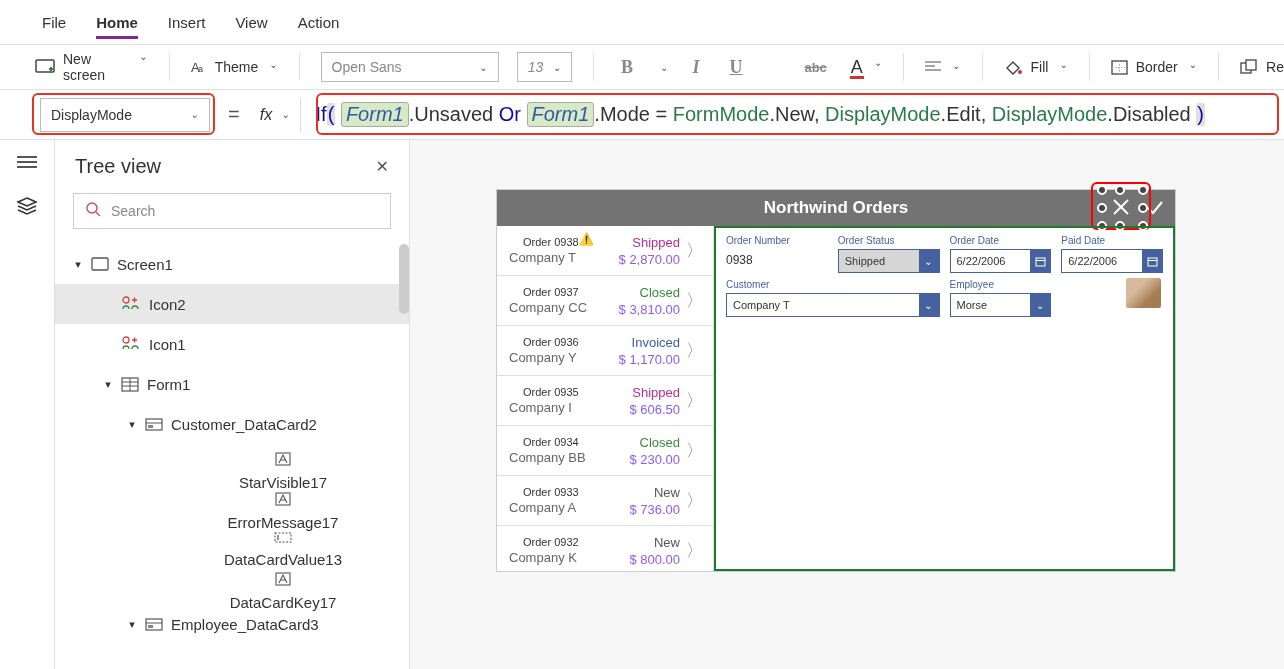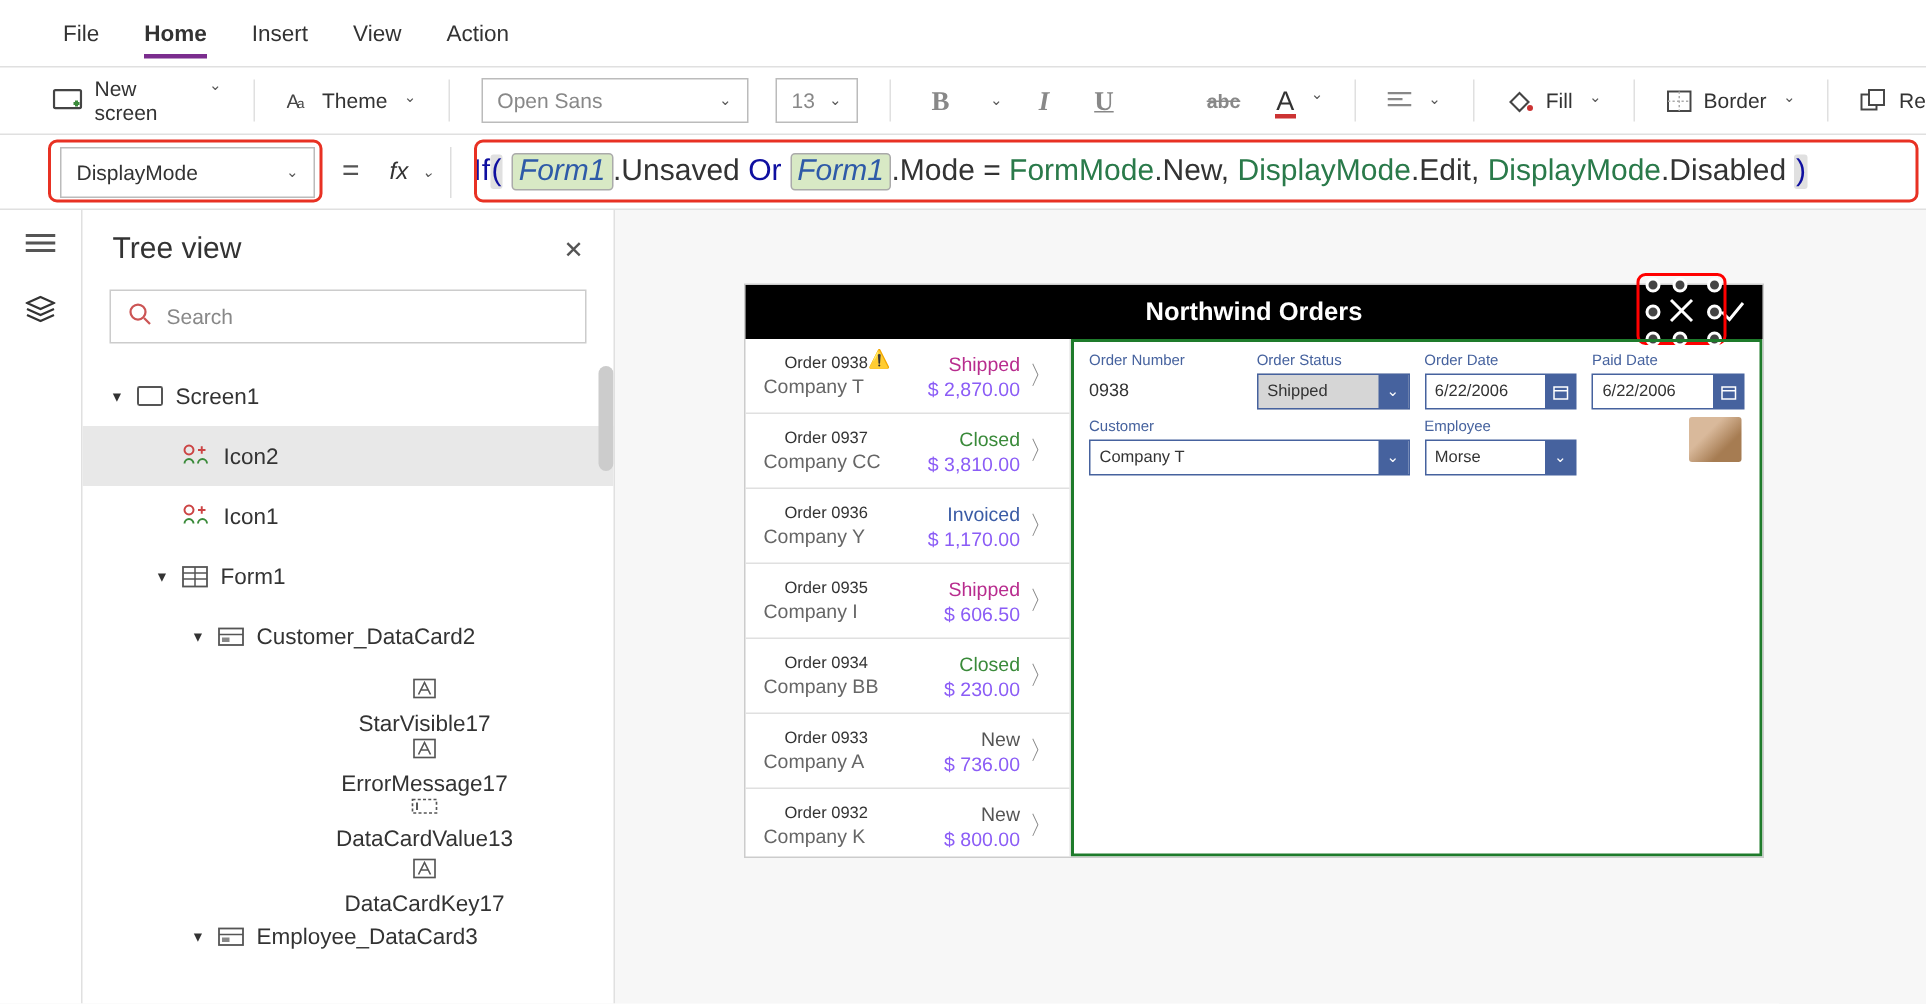--- a/index.html
+++ b/index.html
@@ -9,21 +9,21 @@
     .menu-item { cursor: pointer; font-size: 15px; color: #333; }
     .menu-item.active { font-weight: 700; border-bottom: 3px solid #7b2d8e; padding-bottom: 5px; margin-bottom: -8px; }
 
     .toolbar { display: flex; align-items: center; height: 45px; padding-left: 35px; gap: 18px; border-bottom: 1px solid #e0e0e0; }
     .tb-group { display: flex; gap: 8px; cursor: pointer; }
     .tb-icon { display: inline-flex; align-items: center; justify-content: center; }
     .tb-text { font-size: 14px; color: #333; }
     .chev { font-size: 10px; color: #555; margin-left: 3px; }
     .tb-select { border: 1px solid #bbb; padding: 4px 10px; height: 30px; display: flex; align-items: center; justify-content: space-between; color: #888; }
     .tb-fontname { width: 190px; }
-    .tb-fontsize { width: 58px; }
+    .tb-fontsize { width: 58px; font-style: italic; }
     .tb-fmt { font-size: 18px; color: #888; padding: 3px 6px; font-weight: bold; cursor: pointer; }
     .tb-strike { text-decoration: line-through; font-size: 13px; margin-left: 32px; }
     .tb-sep { width: 1px; height: 28px; background: #e0e0e0; margin: 0 3px; }
 
     .formula-row { display: flex; align-items: center; height: 50px; padding-left: 35px; gap: 10px; border-bottom: 1px solid #e0e0e0; position: relative; }
     .prop-select { border: 1px solid #bbb; height: 34px; width: 170px; display: flex; align-items: center; justify-content: space-between; padding: 0 10px; margin-left: 5px; }
     .hl-red { position: absolute; border: 2px solid #e83123; border-radius: 6px; pointer-events: none; }
     .eq { font-size: 20px; color: #555; margin-left: 8px; }
     .fx-btn { display: flex; align-items: center; gap: 6px; padding: 0 10px; height: 34px; border-right: 1px solid #ddd; font-style: italic; font-size: 16px; }
     .formula-text { font-family: Consolas, monospace; font-size: 20px; padding: 3px 5px; height: 34px; display: flex; align-items: center; white-space: pre; flex: 1; }
@@ -49,21 +49,21 @@
     .tree-row .caret { font-size: 11px; color: #333; width: 10px; text-align: center; }
     .tree-row .lbl { font-size: 15px; }
     .ind-1 { padding-left: 18px; }
     .ind-2 { padding-left: 48px; }
     .ind-3 { padding-left: 48px; }
     .ind-4 { padding-left: 72px; }
     .ind-5 { padding-left: 102px; flex-direction: column; }
 
     .canvas-area { flex: 1; background: #f7f7f7; position: relative; overflow: hidden; }
     .app-window { position: absolute; left: 86px; top: 49px; width: 680px; border: 1px solid #ccc; background: #fff; }
-    .app-header { height: 36px; background: #000000; color: #fff; font-weight: 700; display: flex; align-items: center; justify-content: center; font-size: 17px; position: relative; }
+    .app-header { height: 36px; background: #737373; color: #fff; font-weight: 700; display: flex; align-items: center; justify-content: center; font-size: 17px; position: relative; }
     .app-body { display: flex; }
     .orders-list { width: 217px; border-right: 1px solid #e0e0e0; }
     .order-item { border-bottom: 1px solid #e0e0e0; padding: 8px 10px 8px 12px; display: flex; align-items: center; position: relative; min-height: 50px; }
     .order-col { flex: 1; }
     .order-no { font-weight: 400; font-size: 11px; margin-left: 14px; }
     .order-co { font-size: 13px; color: #666; margin-top: 2px; }
     .order-right { text-align: right; }
     .order-status { font-size: 13px; font-weight: 500; }
     .order-amt { font-size: 13px; color: #8b5cf6; margin-top: 2px; }
     .st-shipped { color: #b82c8e; }

